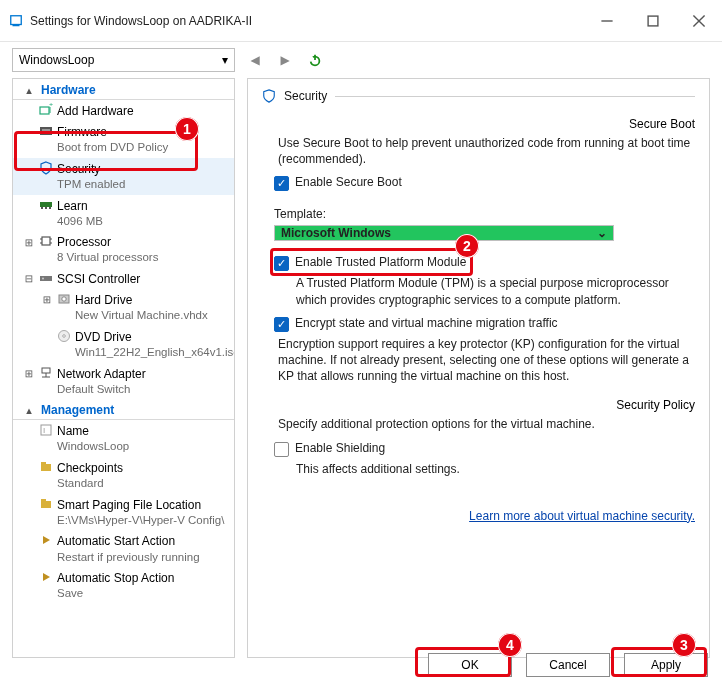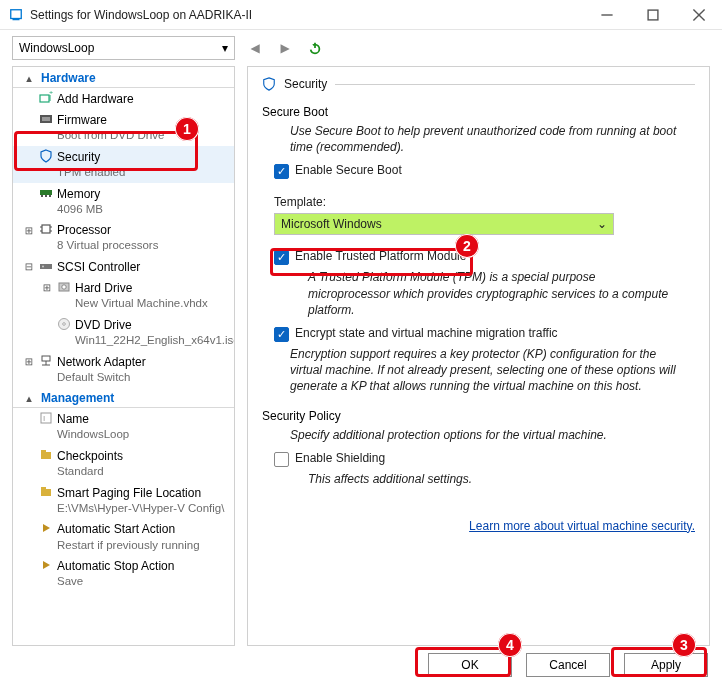--- a/index.html
+++ b/index.html
@@ -8,21 +8,21 @@
     font-family: "Segoe UI", Tahoma, sans-serif;
     font-size: 12px;
     background: #fff;
     color: #000;
     width: 722px;
     height: 687px;
     overflow: hidden;
     position: relative;
   }
   .titlebar {
-    height: 30px;
+    height: 42px;
     display:flex;
     align-items:center;
     padding-left:8px;
     border-bottom:1px solid #e5e5e5;
   }
   .titlebar .icon {
     width:16px;height:16px;
     display:inline-flex;align-items:center;justify-content:center;
     margin-right:6px;
     color:#0078d4;
@@ -109,37 +109,37 @@
   }
   .content-title-row {
     display:flex;align-items:center;gap:8px;color:#111;
   }
   .rule {
     flex:1;height:1px;background:#cfcfcf;
   }
   .group {
     margin-top:14px;
   }
-  .group-title { color:#000; margin-bottom:4px; }
+  .group-title { color:#000; margin-bottom:4px;text-align:right; }
   .group-body { padding-left:12px; color:#222; }
-  .desc { color:#222; font-size:12px; margin:4px 16px 8px; line-height:1.35;font-style:italic; }
+  .desc { color:#222; font-size:12px; margin:4px 4px 8px; line-height:1.35; }
   .checkbox-row {
     display:flex;align-items:flex-start;gap:6px;margin:4px 0;
   }
   .cb {
     width:15px;height:15px;border:1px solid #0a64c2;border-radius:2px;
     display:inline-flex;align-items:center;justify-content:center;
     background:#0a64c2;color:#fff;font-size:11px;flex-shrink:0;margin-top:1px;
   }
   .cb.unchecked { background:#fff;color:transparent;border-color:#888; }
   .label-text { }
   .select {
-    width:340px;height:22px;border:1px solid #bfbfbf;background:#bef264;
+    width:340px;height:16px;border:1px solid #bfbfbf;background:#22c55e;
     display:flex;align-items:center;justify-content:space-between;
-    padding:0 6px;margin-top:4px;
+    padding:0 6px;margin-top:4px;font-weight:bold;
   }
   .indent { padding-left:18px; }
   .link { color:#0645ad; text-decoration:underline; float:right; margin-top:24px; }
   .button-row {
     position:absolute;bottom:10px;right:14px;
     display:flex;gap:14px;
   }
   .btn {
     min-width:84px;height:24px;border:1px solid #8a8a8a;background:#fff;
     display:flex;align-items:center;justify-content:center;
@@ -219,34 +219,34 @@
               <rect x="1" y="4" width="9" height="7" fill="none" stroke="#2a7" stroke-width="1.2"></rect>
               <line x1="11" y1="4" x2="11" y2="10" stroke="#2a7"></line>
               <text x="10" y="4" font-size="7" fill="#2a7">+</text>
             </svg>
           </span><span>Add Hardware</span></div>
         <div class="tree-item level0"><span class="tree-icon">
             <svg viewBox="0 0 14 14">
               <rect x="1" y="3" width="12" height="8" fill="#555"></rect>
               <rect x="3" y="5" width="8" height="4" fill="#999"></rect>
             </svg>
-          </span><span>Firmware</span><span class="sub">Boot from DVD Drive</span></div>
+          </span><span>Firmware</span><span class="sub">Boot from DVD Policy</span></div>
         <div class="tree-item level0 selected"><span class="tree-icon">
             <svg viewBox="0 0 14 14">
               <path d="M7 1 L12 3 V7 C12 10 7 13 7 13 C7 13 2 10 2 7 V3 Z" fill="none" stroke="#0a64c2" stroke-width="1.2"></path>
             </svg>
           </span><span>Security</span><span class="sub">TPM enabled</span></div>
         <div class="tree-item level0"><span class="tree-icon">
             <svg viewBox="0 0 14 14">
               <rect x="1" y="4" width="12" height="5" fill="#2a7a2a"></rect>
               <rect x="2" y="9" width="2" height="2" fill="#555"></rect>
               <rect x="6" y="9" width="2" height="2" fill="#555"></rect>
               <rect x="10" y="9" width="2" height="2" fill="#555"></rect>
             </svg>
-          </span><span>Memory</span><span class="sub">4096 MB</span></div>
+          </span><span>Learn</span><span class="sub">4096 MB</span></div>
         <div class="tree-item level0"><span class="tree-expander">⊞</span><span class="tree-icon">
             <svg viewBox="0 0 14 14">
               <rect x="3" y="3" width="8" height="8" fill="none" stroke="#555" stroke-width="1.2"></rect>
               <line x1="1" y1="5" x2="3" y2="5" stroke="#555"></line>
               <line x1="1" y1="9" x2="3" y2="9" stroke="#555"></line>
               <line x1="11" y1="5" x2="13" y2="5" stroke="#555"></line>
               <line x1="11" y1="9" x2="13" y2="9" stroke="#555"></line>
             </svg>
           </span><span>Processor</span><span class="sub">8 Virtual processors</span></div>
         <div class="tree-item level0"><span class="tree-expander">⊟</span><span class="tree-icon">

